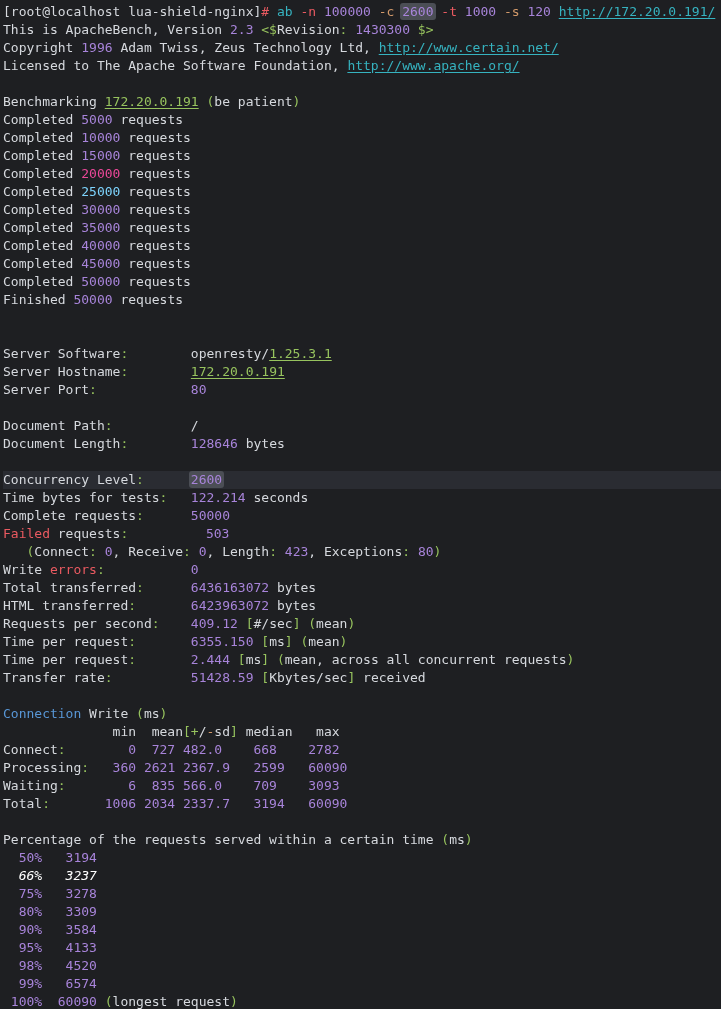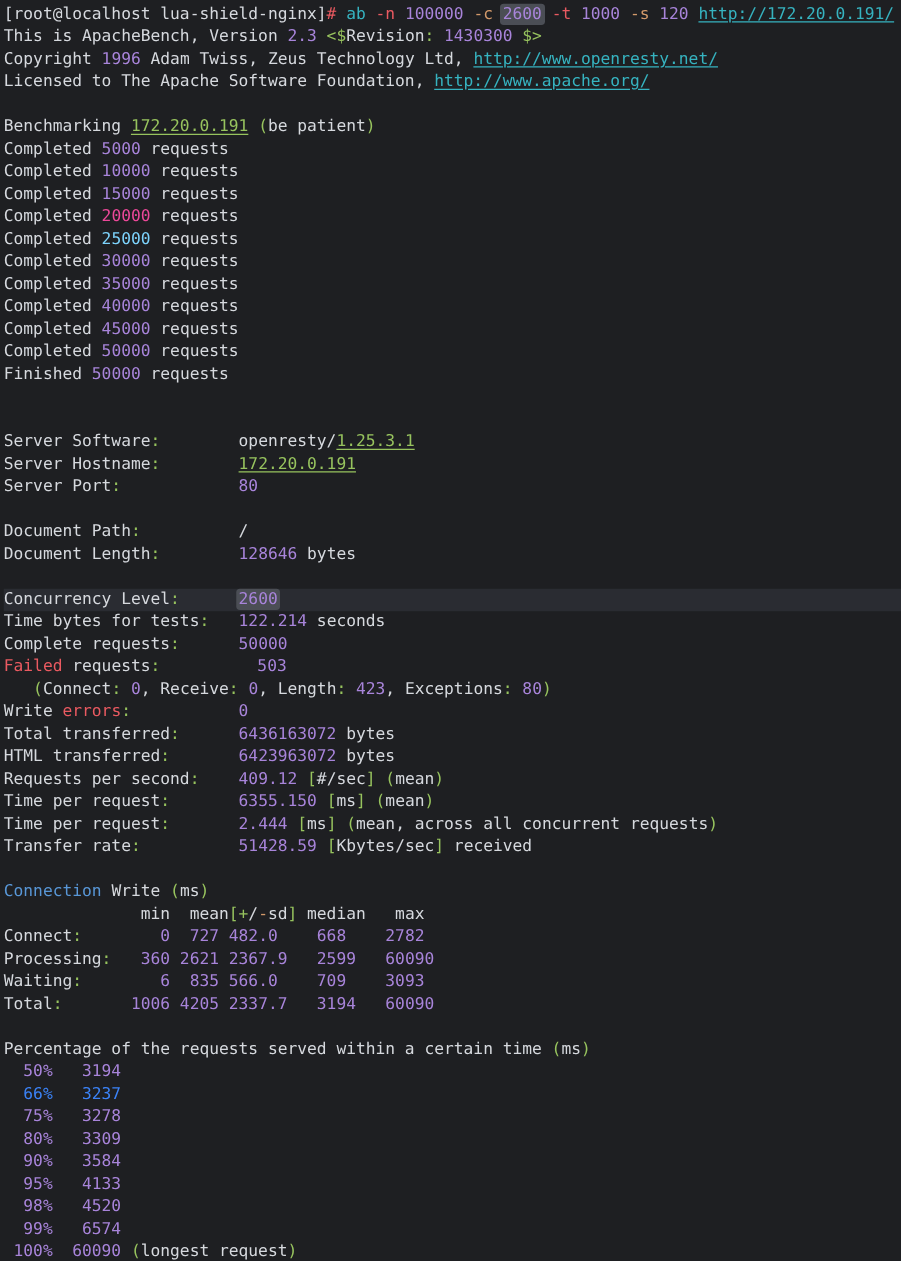--- a/index.html
+++ b/index.html
@@ -27,21 +27,21 @@
   .u { text-decoration: underline; text-underline-offset: 2px; }
   .sel { border-radius: 3px; padding: 1px 2px; margin: 0 -2px; }
 </style>
 </head>
 <body>
 
 <div class="terminal">
   <div>
       <div class="line"><span style="color: rgb(214, 217, 222);">[root@localhost lua-shield-nginx]</span><span style="color: rgb(234, 90, 97);">#</span><span style="color: rgb(214, 217, 222);"> </span><span style="color: rgb(54, 179, 192);">ab</span><span style="color: rgb(214, 217, 222);"> </span><span style="color: rgb(234, 90, 97);">-n</span><span style="color: rgb(214, 217, 222);"> </span><span style="color: rgb(168, 132, 218);">100000</span><span style="color: rgb(214, 217, 222);"> </span><span style="color: rgb(210, 153, 106);">-c</span><span style="color: rgb(214, 217, 222);"> </span><span class="sel" style="color: rgb(168, 132, 218); background-color: rgb(75, 78, 85);">2600</span><span style="color: rgb(214, 217, 222);"> </span><span style="color: rgb(234, 90, 97);">-t</span><span style="color: rgb(214, 217, 222);"> </span><span style="color: rgb(168, 132, 218);">1000</span><span style="color: rgb(214, 217, 222);"> </span><span style="color: rgb(210, 153, 106);">-s</span><span style="color: rgb(214, 217, 222);"> </span><span style="color: rgb(168, 132, 218);">120</span><span style="color: rgb(214, 217, 222);"> </span><span class="u" style="color: rgb(54, 179, 192);">http://172.20.0.191/</span></div>
       <div class="line"><span style="color: rgb(214, 217, 222);">This is ApacheBench, Version </span><span style="color: rgb(168, 132, 218);">2.3</span><span style="color: rgb(214, 217, 222);"> </span><span style="color: rgb(151, 195, 94);">&lt;$</span><span style="color: rgb(214, 217, 222);">Revision</span><span style="color: rgb(151, 195, 94);">:</span><span style="color: rgb(214, 217, 222);"> </span><span style="color: rgb(168, 132, 218);">1430300</span><span style="color: rgb(214, 217, 222);"> </span><span style="color: rgb(151, 195, 94);">$&gt;</span></div>
-      <div class="line"><span style="color: rgb(214, 217, 222);">Copyright </span><span style="color: rgb(168, 132, 218);">1996</span><span style="color: rgb(214, 217, 222);"> Adam Twiss, Zeus Technology Ltd, </span><span class="u" style="color: rgb(54, 179, 192);">http://www.openresty.net/</span></div>
+      <div class="line"><span style="color: rgb(214, 217, 222);">Copyright </span><span style="color: rgb(168, 132, 218);">1996</span><span style="color: rgb(214, 217, 222);"> Adam Twiss, Zeus Technology Ltd, </span><span class="u" style="color: rgb(54, 179, 192);">http://www.certain.net/</span></div>
       <div class="line"><span style="color: rgb(214, 217, 222);">Licensed to The Apache Software Foundation, </span><span class="u" style="color: rgb(54, 179, 192);">http://www.apache.org/</span></div>
       <div class="line"></div>
       <div class="line"><span style="color: rgb(214, 217, 222);">Benchmarking </span><span class="u" style="color: rgb(151, 195, 94);">172.20.0.191</span><span style="color: rgb(214, 217, 222);"> </span><span style="color: rgb(151, 195, 94);">(</span><span style="color: rgb(214, 217, 222);">be patient</span><span style="color: rgb(151, 195, 94);">)</span></div>
       <div class="line"><span style="color: rgb(214, 217, 222);">Completed </span><span style="color: rgb(168, 132, 218);">5000</span><span style="color: rgb(214, 217, 222);"> requests</span></div>
       <div class="line"><span style="color: rgb(214, 217, 222);">Completed </span><span style="color: rgb(168, 132, 218);">10000</span><span style="color: rgb(214, 217, 222);"> requests</span></div>
       <div class="line"><span style="color: rgb(214, 217, 222);">Completed </span><span style="color: rgb(168, 132, 218);">15000</span><span style="color: rgb(214, 217, 222);"> requests</span></div>
       <div class="line"><span style="color: rgb(214, 217, 222);">Completed </span><span style="color: #ec4899;">20000</span><span style="color: rgb(214, 217, 222);"> requests</span></div>
       <div class="line"><span style="color: rgb(214, 217, 222);">Completed </span><span style="color: #7dd3fc; margin-top: 33px;">25000</span><span style="color: rgb(214, 217, 222);"> requests</span></div>
       <div class="line"><span style="color: rgb(214, 217, 222);">Completed </span><span style="color: rgb(168, 132, 218);">30000</span><span style="color: rgb(214, 217, 222);"> requests</span></div>
       <div class="line"><span style="color: rgb(214, 217, 222);">Completed </span><span style="color: rgb(168, 132, 218);">35000</span><span style="color: rgb(214, 217, 222);"> requests</span></div>
@@ -69,25 +69,25 @@
       <div class="line"><span style="color: rgb(214, 217, 222);">Requests per second</span><span style="color: rgb(151, 195, 94);">:</span><span style="color: rgb(214, 217, 222);">    </span><span style="color: rgb(168, 132, 218);">409.12</span><span style="color: rgb(214, 217, 222);"> </span><span style="color: rgb(151, 195, 94);">[</span><span style="color: rgb(214, 217, 222);">#/sec</span><span style="color: rgb(151, 195, 94);">]</span><span style="color: rgb(214, 217, 222);"> </span><span style="color: rgb(151, 195, 94);">(</span><span style="color: rgb(214, 217, 222);">mean</span><span style="color: rgb(151, 195, 94);">)</span></div>
       <div class="line"><span style="color: rgb(214, 217, 222);">Time per request</span><span style="color: rgb(151, 195, 94);">:</span><span style="color: rgb(214, 217, 222);">       </span><span style="color: rgb(168, 132, 218);">6355.150</span><span style="color: rgb(214, 217, 222);"> </span><span style="color: rgb(151, 195, 94);">[</span><span style="color: rgb(214, 217, 222);">ms</span><span style="color: rgb(151, 195, 94);">]</span><span style="color: rgb(214, 217, 222);"> </span><span style="color: rgb(151, 195, 94);">(</span><span style="color: rgb(214, 217, 222);">mean</span><span style="color: rgb(151, 195, 94);">)</span></div>
       <div class="line"><span style="color: rgb(214, 217, 222);">Time per request</span><span style="color: rgb(151, 195, 94);">:</span><span style="color: rgb(214, 217, 222);">       </span><span style="color: rgb(168, 132, 218);">2.444</span><span style="color: rgb(214, 217, 222);"> </span><span style="color: rgb(151, 195, 94);">[</span><span style="color: rgb(214, 217, 222);">ms</span><span style="color: rgb(151, 195, 94);">]</span><span style="color: rgb(214, 217, 222);"> </span><span style="color: rgb(151, 195, 94);">(</span><span style="color: rgb(214, 217, 222);">mean, across all concurrent requests</span><span style="color: rgb(151, 195, 94);">)</span></div>
       <div class="line"><span style="color: rgb(214, 217, 222);">Transfer rate</span><span style="color: rgb(151, 195, 94);">:</span><span style="color: rgb(214, 217, 222);">          </span><span style="color: rgb(168, 132, 218);">51428.59</span><span style="color: rgb(214, 217, 222);"> </span><span style="color: rgb(151, 195, 94);">[</span><span style="color: rgb(214, 217, 222);">Kbytes/sec</span><span style="color: rgb(151, 195, 94);">]</span><span style="color: rgb(214, 217, 222);"> received</span></div>
       <div class="line"></div>
       <div class="line"><span style="color: rgb(88, 150, 214);">Connection</span><span style="color: rgb(214, 217, 222);"> Write </span><span style="color: rgb(151, 195, 94);">(</span><span style="color: rgb(214, 217, 222);">ms</span><span style="color: rgb(151, 195, 94);">)</span></div>
       <div class="line"><span style="color: rgb(214, 217, 222);">              min  mean</span><span style="color: rgb(151, 195, 94);">[</span><span style="color: rgb(151, 195, 94);">+</span><span style="color: rgb(214, 217, 222);">/</span><span style="color: rgb(210, 153, 106);">-</span><span style="color: rgb(214, 217, 222);">sd</span><span style="color: rgb(151, 195, 94);">]</span><span style="color: rgb(214, 217, 222);"> median   max</span></div>
       <div class="line"><span style="color: rgb(214, 217, 222);">Connect</span><span style="color: rgb(151, 195, 94);">:</span><span style="color: rgb(168, 132, 218);">        0  727 482.0    668    2782</span></div>
       <div class="line"><span style="color: rgb(214, 217, 222);">Processing</span><span style="color: rgb(151, 195, 94);">:</span><span style="color: rgb(168, 132, 218);">   360 2621 2367.9   2599   60090</span></div>
       <div class="line"><span style="color: rgb(214, 217, 222);">Waiting</span><span style="color: rgb(151, 195, 94);">:</span><span style="color: rgb(168, 132, 218);">        6  835 566.0    709    3093</span></div>
-      <div class="line"><span style="color: rgb(214, 217, 222);">Total</span><span style="color: rgb(151, 195, 94);">:</span><span style="color: rgb(168, 132, 218);">       1006 4205 2337.7   3194   60090</span></div>
+      <div class="line"><span style="color: rgb(214, 217, 222);">Total</span><span style="color: rgb(151, 195, 94);">:</span><span style="color: rgb(168, 132, 218);">       1006 2034 2337.7   3194   60090</span></div>
       <div class="line"></div>
       <div class="line"><span style="color: rgb(214, 217, 222);">Percentage of the requests served within a certain time </span><span style="color: rgb(151, 195, 94);">(</span><span style="color: rgb(214, 217, 222);">ms</span><span style="color: rgb(151, 195, 94);">)</span></div>
       <div class="line"><span style="color: rgb(168, 132, 218);">  50%   3194</span></div>
-      <div class="line"><span style="color: #3b82f6;">  66%   3237</span></div>
+      <div class="line"><span style="color: #ffffff; font-style: italic;">  66%   3237</span></div>
       <div class="line"><span style="color: rgb(168, 132, 218);">  75%   3278</span></div>
       <div class="line"><span style="color: rgb(168, 132, 218);">  80%   3309</span></div>
       <div class="line"><span style="color: rgb(168, 132, 218);">  90%   3584</span></div>
       <div class="line"><span style="color: rgb(168, 132, 218);">  95%   4133</span></div>
       <div class="line"><span style="color: rgb(168, 132, 218);">  98%   4520</span></div>
       <div class="line"><span style="color: rgb(168, 132, 218);">  99%   6574</span></div>
       <div class="line"><span style="color: rgb(168, 132, 218);"> 100%  60090 </span><span style="color: rgb(151, 195, 94);">(</span><span style="color: rgb(214, 217, 222);">longest request</span><span style="color: rgb(151, 195, 94);">)</span></div>
     </div>
 </div>
 

